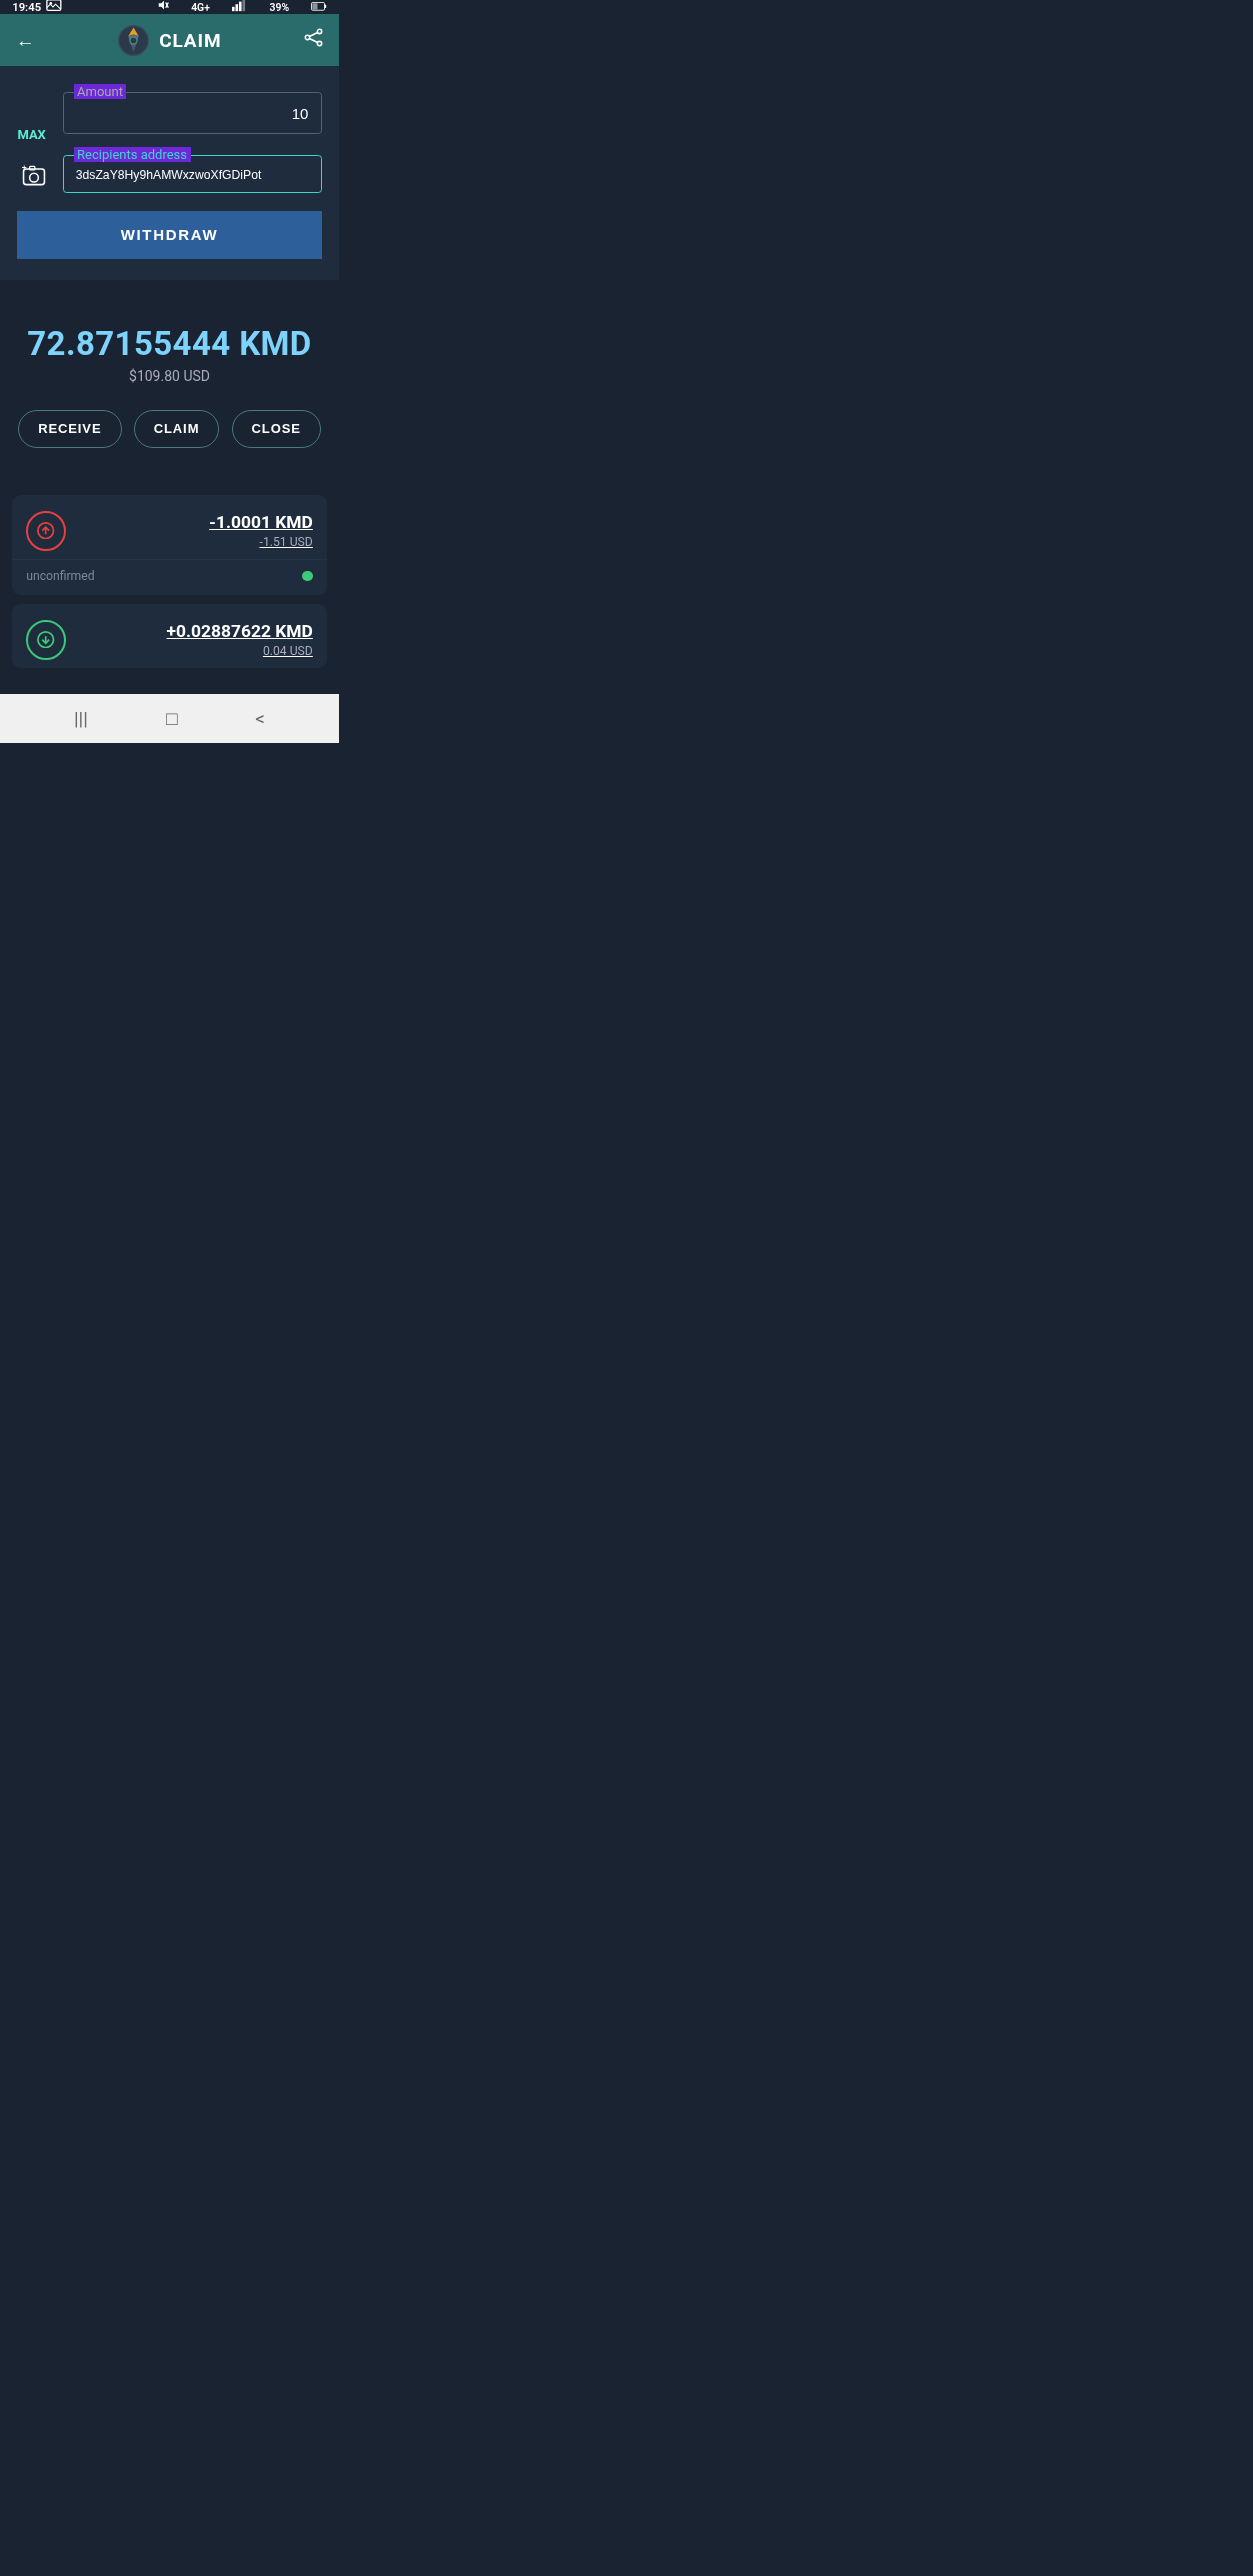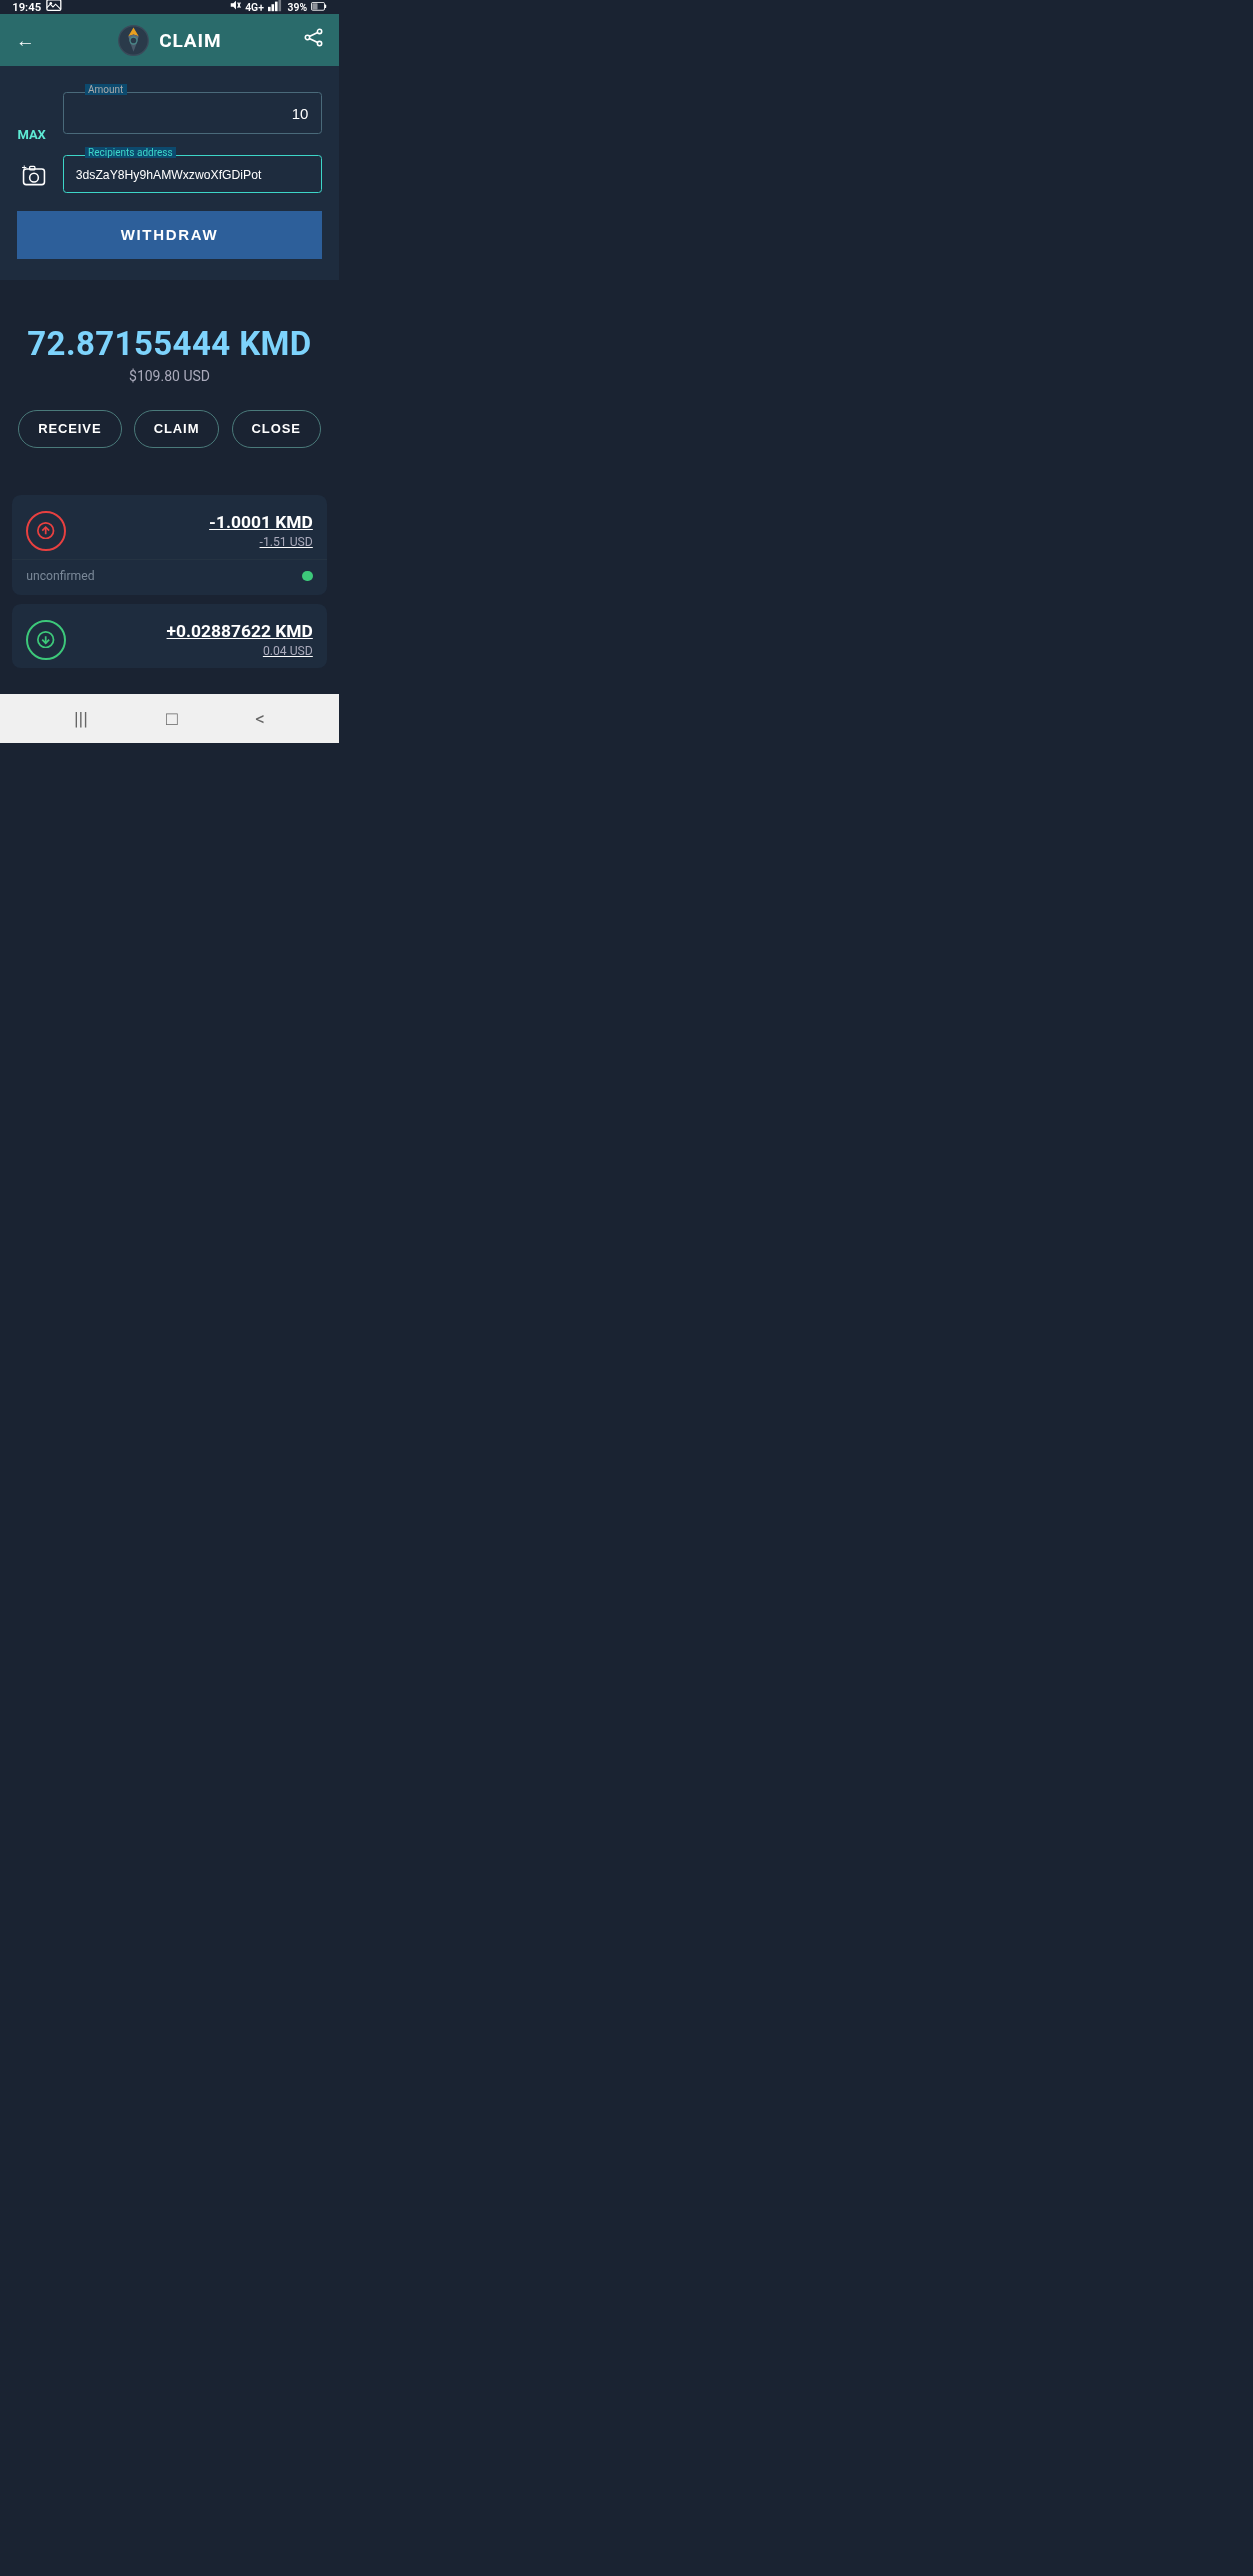--- a/index.html
+++ b/index.html
@@ -19,21 +19,21 @@
       background: #1a2332;
       height: 14px;
       display: flex;
       align-items: center;
       justify-content: space-between;
       padding: 0 12.2px;
       font-size: 11.3px;
       font-weight: 600;
     }
     .status-left { display: flex; align-items: center; gap: 5.2px; }
-    .status-right { display: flex; align-items: center; gap: 4px; font-size: 10.4px; }
+    .status-right { display: flex; align-items: center; gap: 22px; font-size: 10.4px; }
 
     
     .header {
       background: #2a6b6b;
       height: 52px;
       display: flex;
       align-items: center;
       justify-content: space-between;
       padding: 0 15.7px;
     }
@@ -75,24 +75,24 @@
       cursor: pointer;
       margin-top: 44px;
     }
     .input-container {
       flex: 1;
       position: relative;
     }
     .floating-label {
       position: absolute;
       top: -7.8px;
-      left: 22px;
-      background: #0c4a6e;
+      left: 11px;
+      background: #6d28d9;
       padding: 0 3.5px;
-      font-size: 10px;
+      font-size: 13px;
       color: #aaa;
     }
     .text-input {
       width: 100%;
       background: transparent;
       border: 1.3px solid #4a6a7a;
       border-radius: 3.5px;
       padding: 12.2px 12.2px 10.4px 12.2px;
       color: #fff;
       font-size: 15px;

